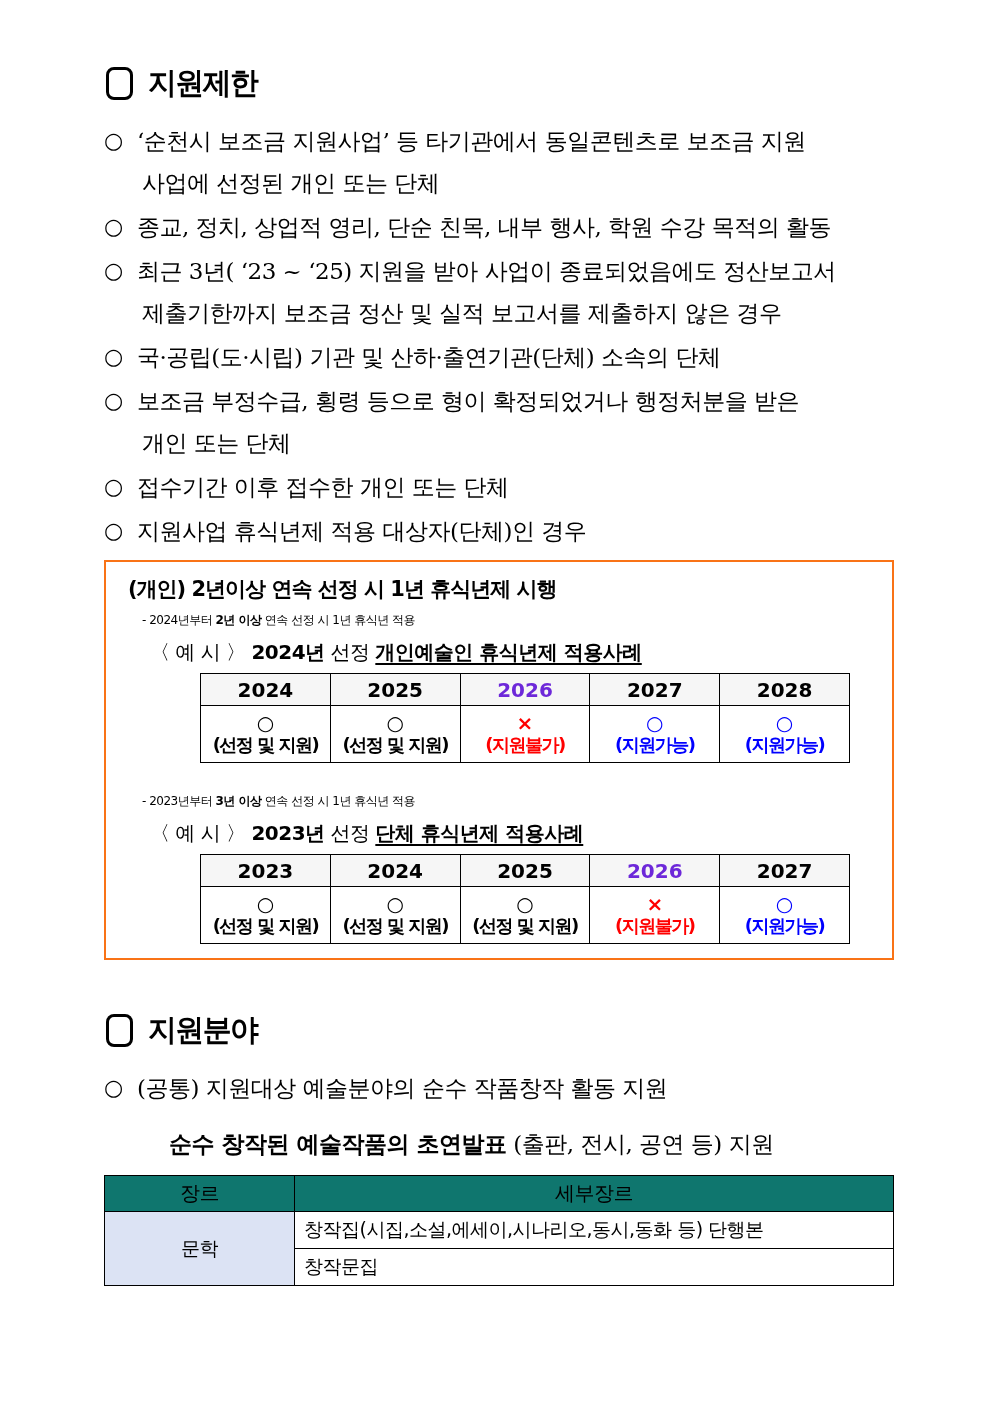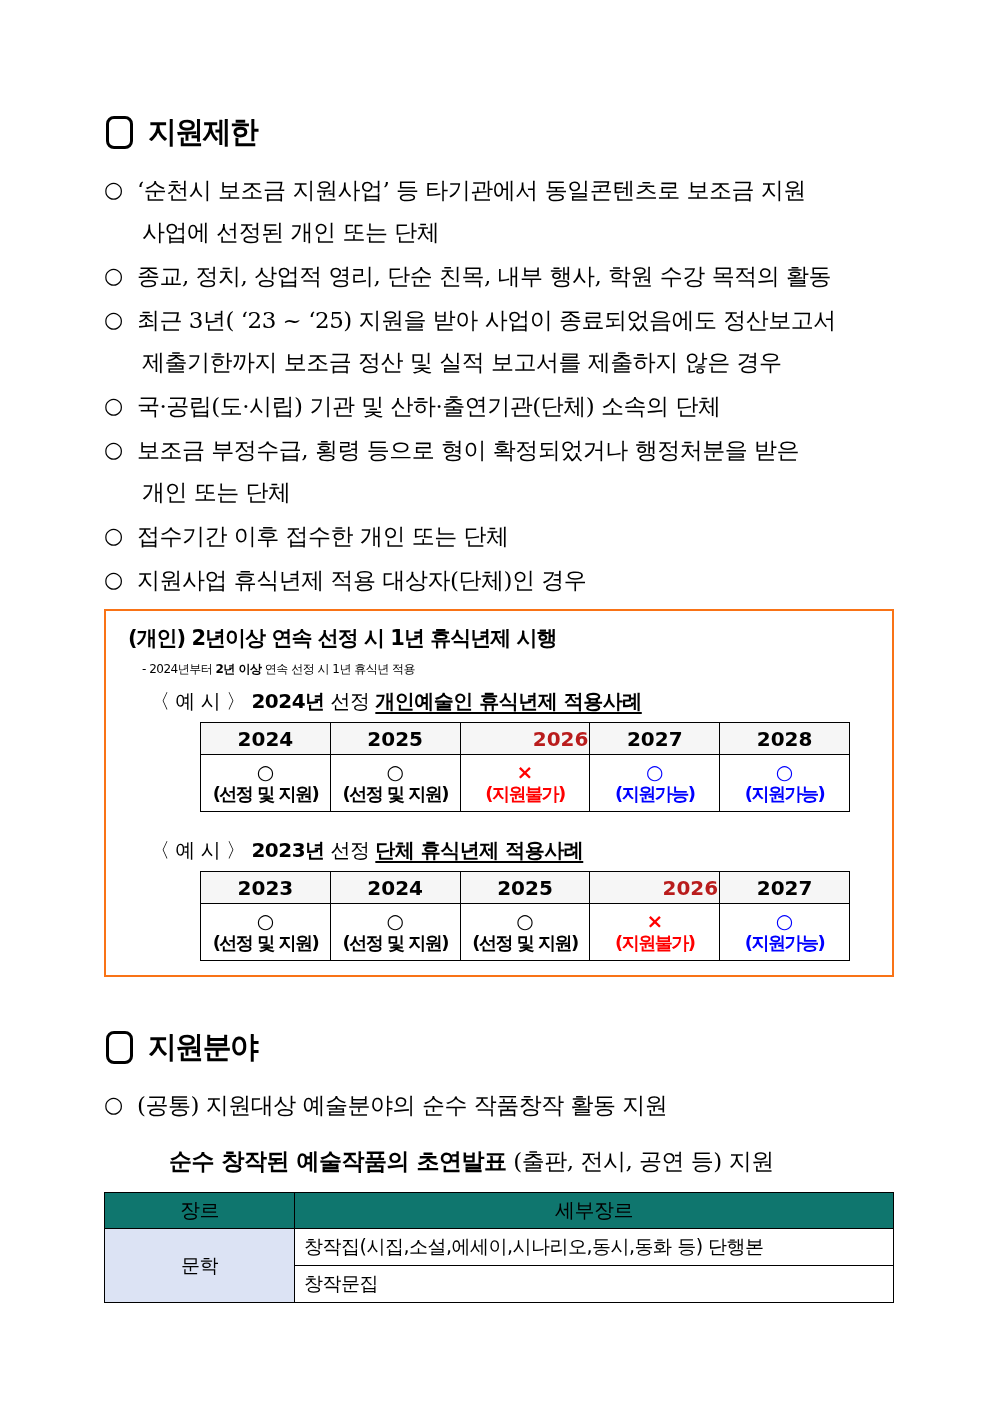--- a/index.html
+++ b/index.html
@@ -1,21 +1,21 @@
 <!DOCTYPE html>
 <html lang="ko"><head>
 <meta charset="utf-8">
 <style>
   html,body{margin:0;padding:0;background:#ffffff;}
   body{
     width:992px;height:1403px;overflow:hidden;
     font-family:"DejaVu Serif","Liberation Serif",serif;
     color:#000;
   }
-  .page{box-sizing:border-box;width:992px;height:1138px;padding:112px 98px 0 104px;}
+  .page{box-sizing:border-box;width:992px;height:1138px;padding:63px 98px 0 104px;}
 
   
   .sec-header{display:flex;align-items:center;gap:15px;margin:0 0 16px 2px;}
   .chk{box-sizing:border-box;width:27px;height:33px;border:3.5px solid #000;border-radius:8px;background:#fff;flex:0 0 auto;}
   .sec-title{
     font-family:"DejaVu Sans","Liberation Sans",sans-serif;
     font-weight:bold;font-size:30px;letter-spacing:-1.5px;
     transform:scaleX(0.96);transform-origin:left center;
   }
 
@@ -44,21 +44,21 @@
     border-collapse:collapse;margin-left:72px;width:650px;table-layout:fixed;
     font-family:"DejaVu Sans","Liberation Sans",sans-serif;
   }
   table.year-table th{
     border:1.5px solid #000;height:29px;background:#f6f6f6;
     font-size:20px;font-weight:bold;letter-spacing:0;margin-top:16px;
   }
   table.year-table td{border:1.5px solid #000;height:54px;text-align:center;padding:1px 0;}
   .cell-mark{display:block;font-size:20px;line-height:22px;font-weight:bold;}
   .cell-lbl{display:block;font-size:18px;line-height:22px;font-weight:bold;letter-spacing:-1.5px;}
-  .y-red{color:#b91c1c;text-align:right;}
+  .y-red{color:#6d28d9;}
   .c-red{color:#ff0000;}
   .c-blue{color:#0000ff;}
 
   
   .sec2{margin-top:50px;}
   .emph-line{font-size:23px;line-height:42px;letter-spacing:-0.5px;padding-left:65px;margin-top:14px;}
   .emph-bold{font-weight:bold;}
 
   table.genre-table{
     border-collapse:collapse;width:790px;margin-top:10px;table-layout:fixed;
@@ -166,20 +166,21 @@
         <td class="c-blue">
               <span class="cell-mark">○</span>
               <span class="cell-lbl">(지원가능)</span>
             </td>
       </tr>
     </tbody>
       </table>
 
     <div class="rb-gap"></div>
 
+    <div class="rb-rule"><span>- 2023년부터 </span><span class="rb-bold">3년 이상</span><span> 연속 선정 시 1년 휴식년 적용</span></div>
     <div class="rb-example"><span>〈 예 시 〉 </span><span class="rb-bold">2023년</span><span> 선정 </span><span class="rb-underline">단체 휴식년제 적용사례</span></div>
 
     <table class="year-table">
       <tbody>
           <tr>
         <th>2023</th>
         <th>2024</th>
         <th>2025</th>
         <th class="y-red">2026</th>
         <th>2027</th>

